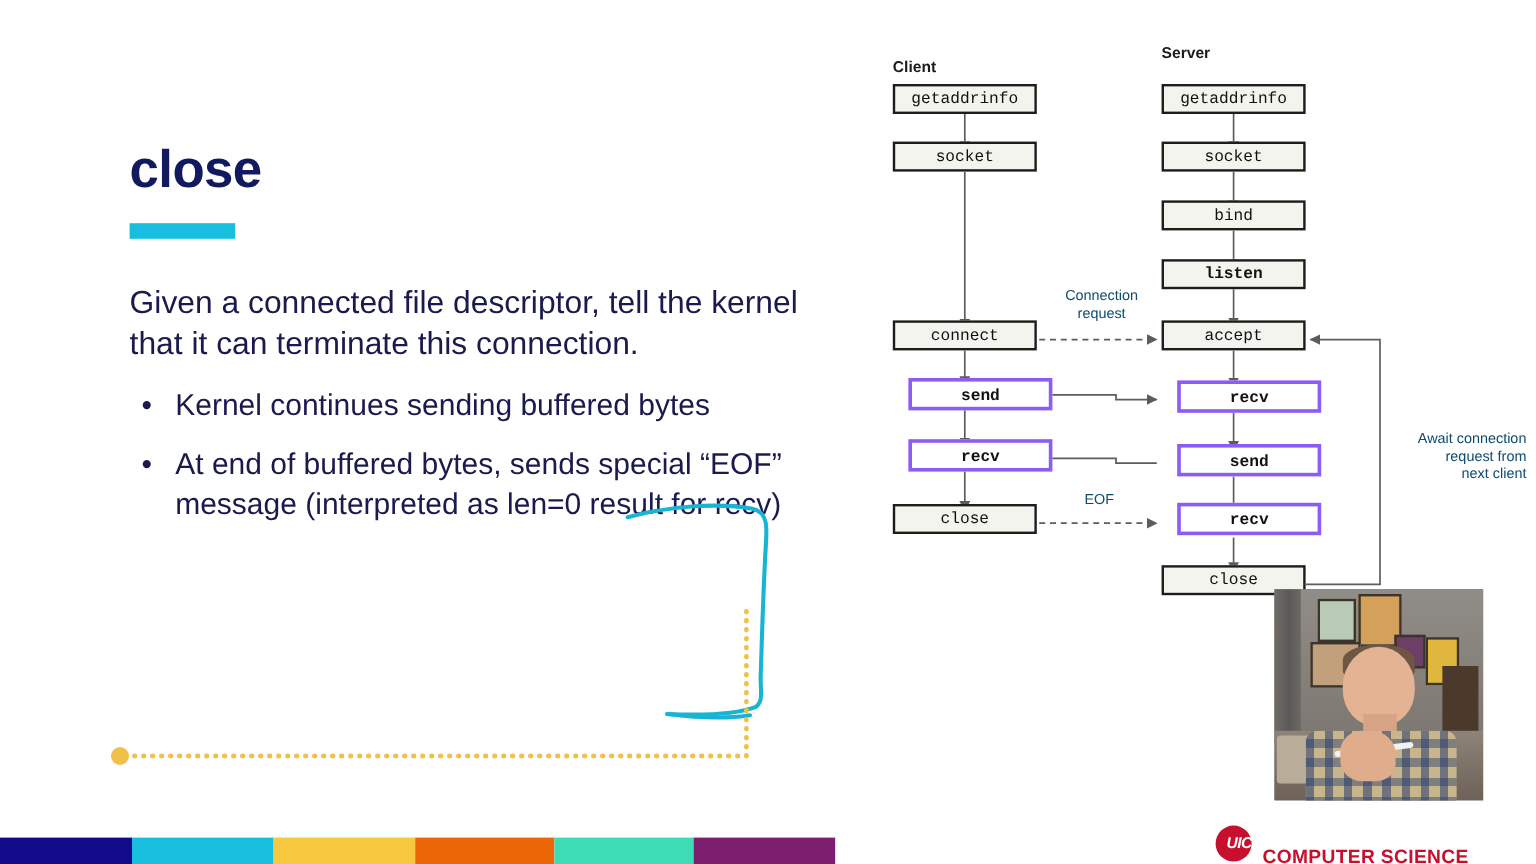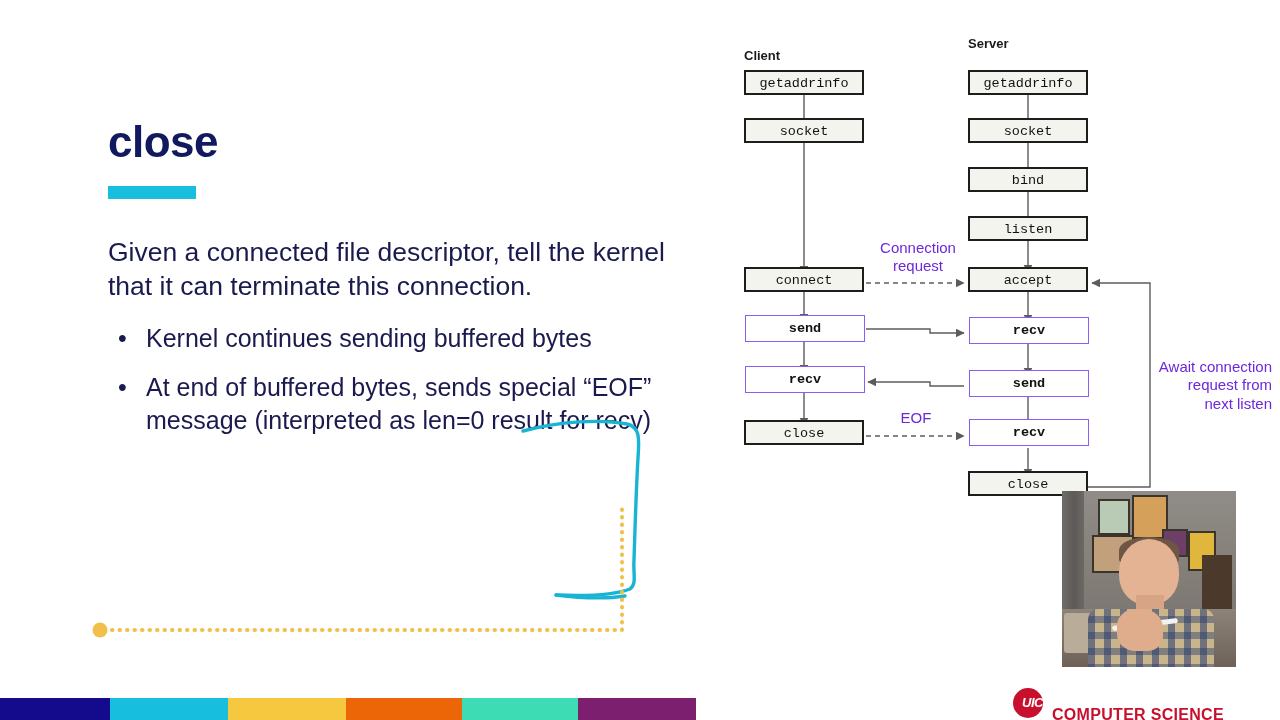--- a/index.html
+++ b/index.html
@@ -103,30 +103,31 @@
     font-family: "Liberation Mono", "DejaVu Sans Mono", monospace;
     font-size: 13.5px;
     line-height: 23px;
     text-align: center;
     color: #111111;
     background: #f4f4ef;
     border: 2px solid #1d1d1d;
   }
   .fbox.highlight {
     background: #ffffff;
-    border: 1px solid #8b5cf6;
+    border: 3px solid #8b5cf6;
     font-weight: bold;
     height: 27px;
     line-height: 25px;
+    margin-left: 12px;
   }
   .edge-label {
     position: absolute;
-    font-size: 15px;
+    font-size: 12px;
     line-height: 1.22;
-    color: #6d28d9;
+    color: #0c4a6e;
     text-align: center;
   }
   .edge-label.left-align { text-align: right; }
 
   
   #webcam-overlay {
     position: absolute;
     left: 1062px;
     top: 491px;
     width: 174px;
@@ -326,36 +327,36 @@
     <div class="fbox" style="left:14px; top:34px;">getaddrinfo</div>
     <div class="fbox" style="left:14px; top:82px;">socket</div>
     <div class="fbox" style="left:14px; top:231px;">connect</div>
     <div class="fbox highlight" style="left:15px; top:279px;">send</div>
     <div class="fbox highlight" style="left:15px; top:330px;">recv</div>
     <div class="fbox" style="left:14px; top:384px;">close</div>
 
     <div class="fbox" style="left:238px; top:34px;">getaddrinfo</div>
     <div class="fbox" style="left:238px; top:82px;">socket</div>
     <div class="fbox" style="left:238px; top:131px;">bind</div>
-    <div class="fbox" style="left:238px; top:180px;">listen</div>
+    <div class="fbox" style="left:238px; top:180px;font-weight:bold;">listen</div>
     <div class="fbox" style="left:238px; top:231px;">accept</div>
     <div class="fbox highlight" style="left:239px; top:281px;">recv</div>
     <div class="fbox highlight" style="left:239px; top:334px;">send</div>
     <div class="fbox highlight" style="left:239px; top:383px;">recv</div>
     <div class="fbox" style="left:238px; top:435px;">close</div>
 
     <div class="edge-label" style="left:140px; top:203px; width:96px;">
       <span>Connection</span><br>
       <span>request</span>
     </div>
     <div class="edge-label" style="left:150px; top:373px; width:72px;">EOF</div>
     <div class="edge-label left-align" style="left:412px; top:322px; width:130px;">
       <span>Await connection</span><br>
       <span>request from</span><br>
-      <span>next listen</span>
+      <span>next client</span>
     </div>
   </div>
 
   <div id="webcam-overlay">
     <div class="cam-wall"></div>
     <div class="cam-curtain"></div>
     <div class="cam-frame" style="left:36px; top:8px; width:28px; height:32px; background:#b9cbb4;"></div>
     <div class="cam-frame" style="left:70px; top:4px; width:32px; height:40px; background:#d4a05a;"></div>
     <div class="cam-frame" style="left:30px; top:44px; width:38px; height:34px; background:#c2a07c;"></div>
     <div class="cam-frame" style="left:72px; top:46px; width:24px; height:22px; background:#cfcac0;"></div>

